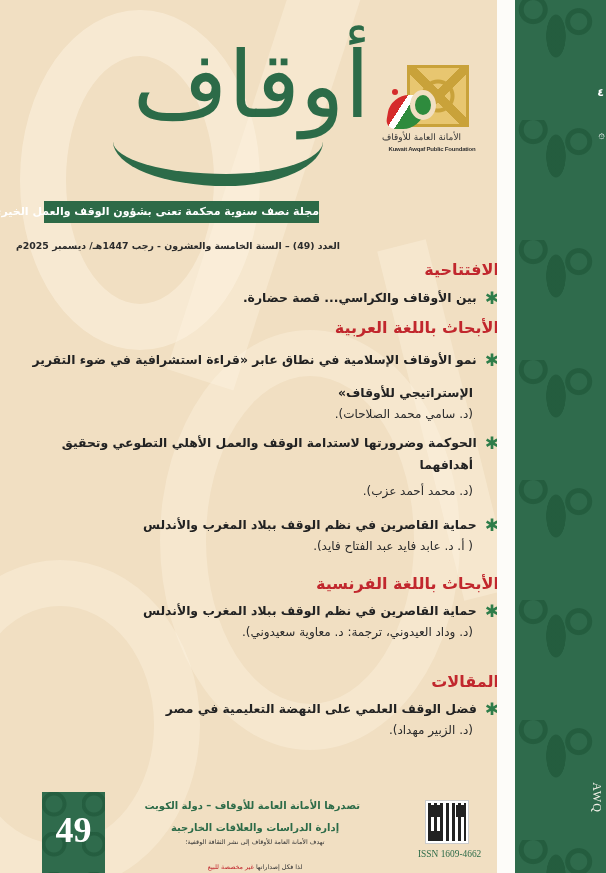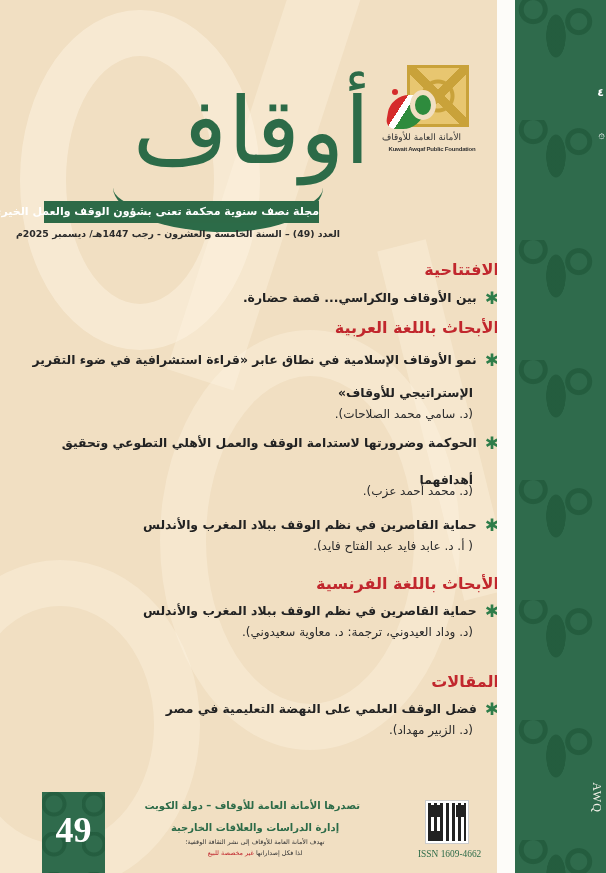--- a/index.html
+++ b/index.html
@@ -60,38 +60,38 @@
   }
   .logo-swoosh2 {
     position: absolute; left: 28px; top: 30px; width: 26px; height: 30px;
     border-radius: 50%; background: #2e8b3d; border: 5px solid #f1dfc2;
   }
   .logo-dot { position: absolute; left: 10px; top: 29px; width: 6px; height: 6px; border-radius: 50%; background: #d52b2b; }
   .logo-ar { position: absolute; left: 0; top: 72px; width: 100px; text-align: left; font-size: 9px; color: #333; font-family: "DejaVu Serif", serif; }
   .logo-en { position: absolute; left: 0; top: 86px; width: 100px; text-align: center; font-size: 6px; color: #333; font-weight: bold; letter-spacing: -0.2px; font-family: "Liberation Sans", sans-serif; }
 
   .masthead {
-    position: absolute; left: 105px; top: 40px; width: 265px; height: 140px; margin-top: 46px;
+    position: absolute; left: 105px; top: 40px; width: 265px; height: 140px;
   }
   .masthead-swoosh {
     position: absolute; left: 8px; top: 88px; width: 210px; height: 58px;
     border-bottom: 12px solid #2c6b48; border-radius: 0 0 60% 70% / 0 0 100% 100%;
   }
   .masthead-text {
     position: absolute; right: 0; top: 0; font-family: "DejaVu Serif", serif;
     font-size: 92px; color: #2c6b48; line-height: 1; letter-spacing: -6px;
   }
 
   .tagline {
     position: absolute; left: 44px; top: 201px; width: 275px; height: 22px;
     background: #2d6a47; color: #ffffff; font-weight: bold; font-size: 11px;
     direction: rtl; text-align: center; line-height: 22px; white-space: nowrap;
   }
   .issue-line {
-    position: absolute; left: 66px; top: 228px; width: 274px;
+    position: absolute; left: 66px; top: 240px; width: 274px;
     direction: rtl; text-align: right; font-size: 9.4px; font-weight: bold; color: #2b2b2b;
     white-space: nowrap;
   }
 
   .toc { position: absolute; left: 14px; top: 0; width: 485px; direction: rtl; }
   .sec-title {
     position: absolute; right: 0; color: #c1272d; font-weight: bold; font-size: 16px;
     white-space: nowrap;
   }
   .entry { position: absolute; right: 0; font-size: 12.4px; color: #222; white-space: nowrap; }
@@ -103,21 +103,21 @@
     position: absolute; left: 42px; top: 792px; width: 63px; height: 81px;
     background: #2f6b4c;
     background-image: radial-gradient(circle at 30% 30%, transparent 8px, rgba(32,88,58,0.7) 9px, rgba(32,88,58,0.7) 12px, transparent 13px);
     background-size: 40px 40px;
     color: #ffffff; font-family: "Liberation Serif", serif; font-weight: bold;
     font-size: 36px; text-align: center; line-height: 76px;
   }
   .publisher { position: absolute; left: 150px; top: 800px; width: 210px; direction: rtl; text-align: center; }
   .pub-line1 { font-size: 10px; font-weight: bold; color: #2c6b48; margin-bottom: 11px; white-space: nowrap; }
   .pub-line2 { font-size: 10px; font-weight: bold; color: #2c6b48; margin-bottom: 5px; white-space: nowrap; }
-  .pub-line3 { font-size: 6.4px; color: #333; margin-bottom: 3px; white-space: nowrap; }
+  .pub-line3 { font-size: 6.4px; color: #333; margin-bottom: 17px; white-space: nowrap; }
   .pub-line4 { font-size: 6.4px; color: #333; white-space: nowrap; }
   .pub-line4 .red { color: #c1272d; font-weight: normal; }
 
   .qr {
     position: absolute; left: 426px; top: 801px; width: 42px; height: 42px; background: #fff;
     background-image:
       linear-gradient(#222 0 0), linear-gradient(#222 0 0), linear-gradient(#222 0 0),
       repeating-linear-gradient(90deg, #222 0 3px, transparent 3px 6px),
       repeating-linear-gradient(0deg, #fff 0 4px, transparent 4px 7px);
     background-size: 12px 12px, 12px 12px, 12px 12px, 100% 100%, 100% 100%;
@@ -167,21 +167,21 @@
       <span class="star">✱</span><span class="title">نمو الأوقاف الإسلامية في نطاق عابر «قراءة استشرافية في ضوء التقرير</span>
     </div>
     <div class="entry" style="top:385px; right:26px;">
       <span class="title">الإستراتيجي للأوقاف»</span>
     </div>
     <div class="author" style="top:407px; right:26px;">(د. سامي محمد الصلاحات).</div>
 
     <div class="entry" style="top:433px;">
       <span class="star">✱</span><span class="title">الحوكمة وضرورتها لاستدامة الوقف والعمل الأهلي التطوعي وتحقيق</span>
     </div>
-    <div class="entry" style="top:457px; right:26px;margin-top:15px;">
+    <div class="entry" style="top:457px; right:26px;">
       <span class="title">أهدافهما</span>
     </div>
     <div class="author" style="top:484px; right:26px;">(د. محمد أحمد عزب).</div>
 
     <div class="entry" style="top:515px;">
       <span class="star">✱</span><span class="title">حماية القاصرين في نظم الوقف ببلاد المغرب والأندلس</span>
     </div>
     <div class="author" style="top:539px; right:26px;">( أ. د. عابد فايد عبد الفتاح فايد).</div>
 
     <div class="sec-title" style="top:574px;">الأبحاث باللغة الفرنسية</div>

